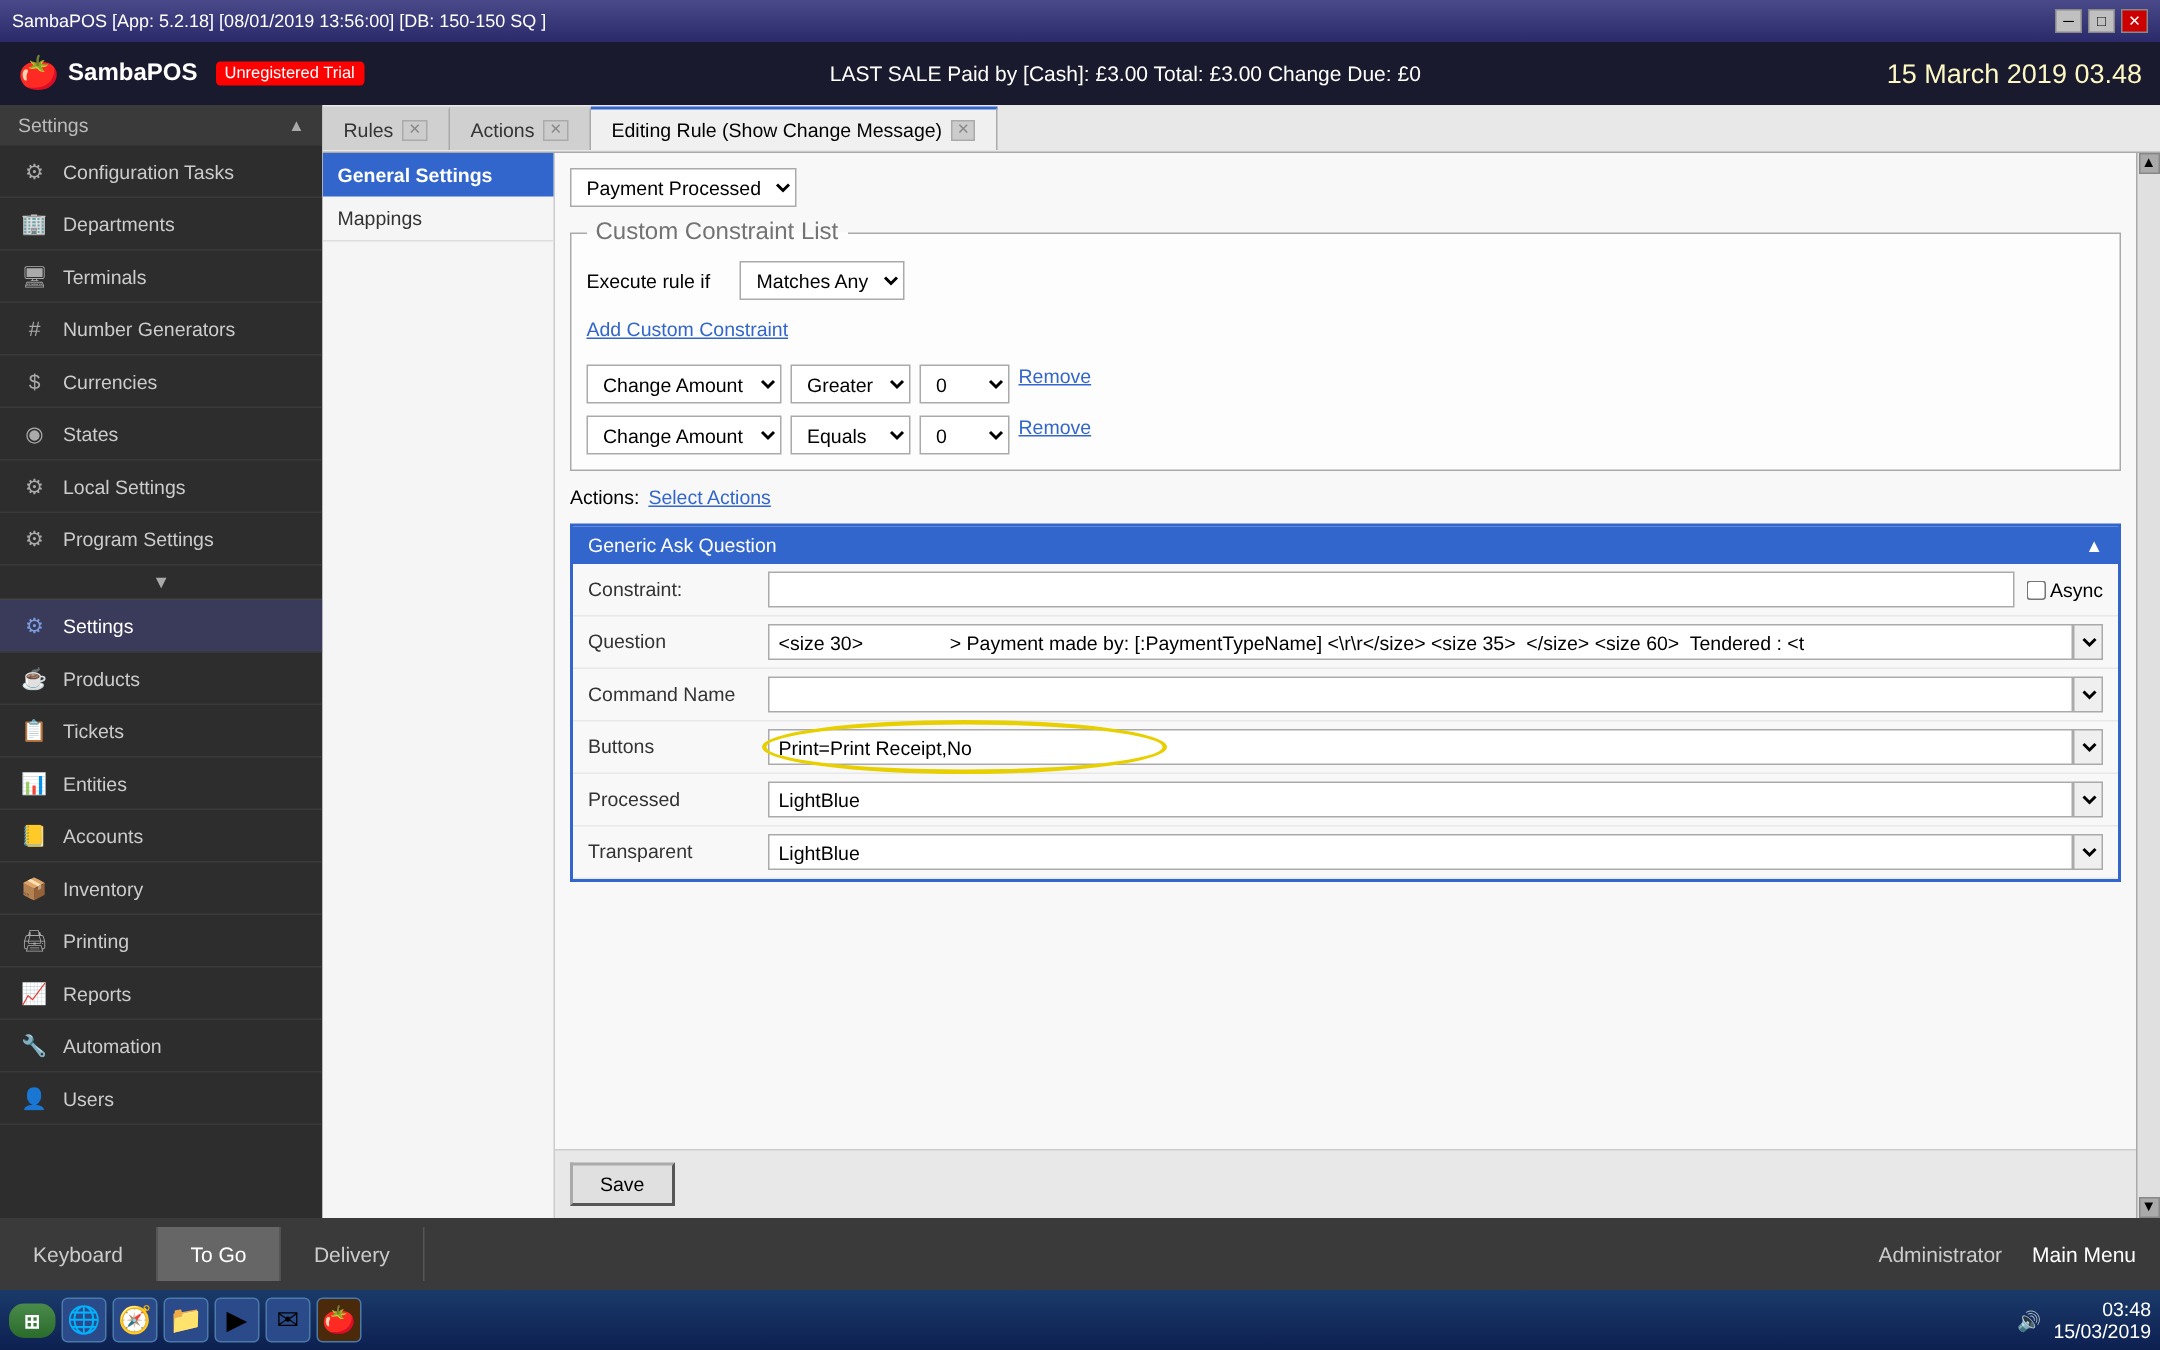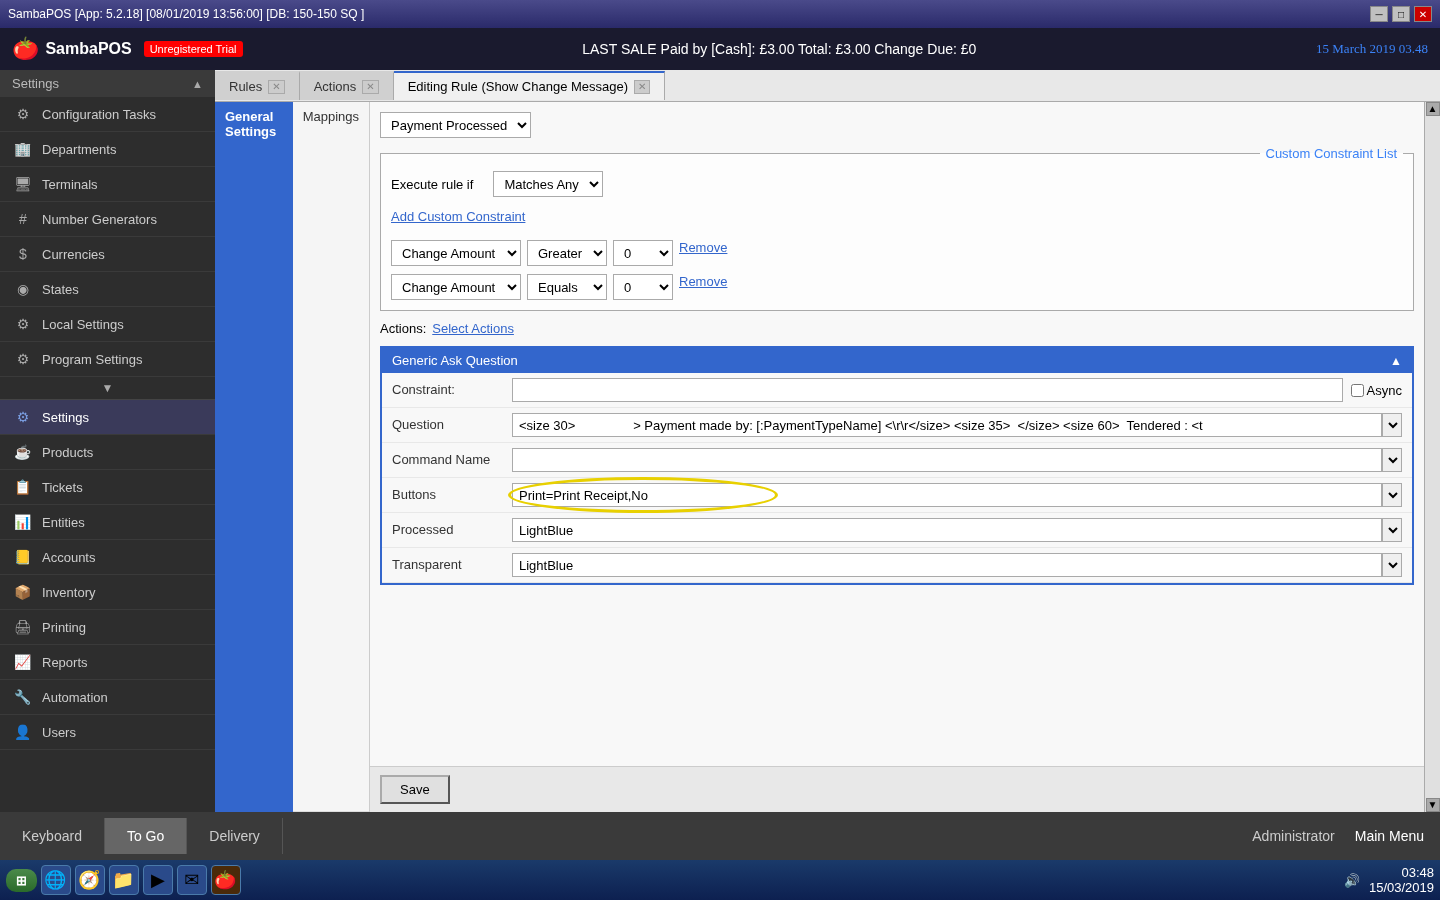--- a/index.html
+++ b/index.html
@@ -33,21 +33,21 @@
       align-items: center;
       justify-content: space-between;
       padding: 6px 12px;
       min-height: 42px;
     }
     .app-logo { display: flex; align-items: center; gap: 6px; }
     .logo-icon { color: #e05a1a; font-size: 22px; }
     .logo-text { color: white; font-size: 16px; font-weight: bold; }
     .logo-badge { background: red; color: white; font-size: 11px; padding: 2px 6px; border-radius: 3px; margin-left: 6px; }
     .app-header-title { color: white; font-size: 14px; font-weight: normal; }
-    .app-header-datetime { color: #3b82f6; font-size: 13px; font-family: Liberation Serif, serif; }
+    .app-header-datetime { color: #fef9c3; font-size: 18px; }
 
     
     .main-layout { display: flex; flex: 1; overflow: hidden; }
 
     
     .sidebar {
       width: 215px;
       min-width: 215px;
       background: #2d2d2d;
       color: #ddd;
@@ -118,21 +118,21 @@
     
     .panel-content { display: flex; flex: 1; overflow: hidden; }
 
     
     .left-panel {
       width: 155px;
       min-width: 155px;
       background: #f5f5f5;
       border-right: 1px solid #ccc;
       display: flex;
-      flex-direction: row;
+      flex-direction: column;
     }
     .left-panel-header {
       background: #3366cc;
       color: white;
       padding: 7px 10px;
       font-weight: bold;
     }
     .left-panel-item {
       padding: 7px 10px;
       border-bottom: 1px solid #ddd;
@@ -171,23 +171,22 @@
 
     
     .constraint-box {
       border: 1px solid #aaa;
       padding: 10px;
       margin-bottom: 10px;
       background: #fdfdfd;
     }
     .constraint-box legend {
       padding: 0 6px;
-      color: #3b82f6;
-      font-size: 13px;
-      text-align: right;
+      color: #737373;
+      font-size: 16px;
     }
     fieldset.constraint-box {
       border: 1px solid #aaa;
     }
 
     .constraint-row {
       display: flex;
       align-items: flex-start;
       gap: 6px;
       margin-bottom: 8px;

